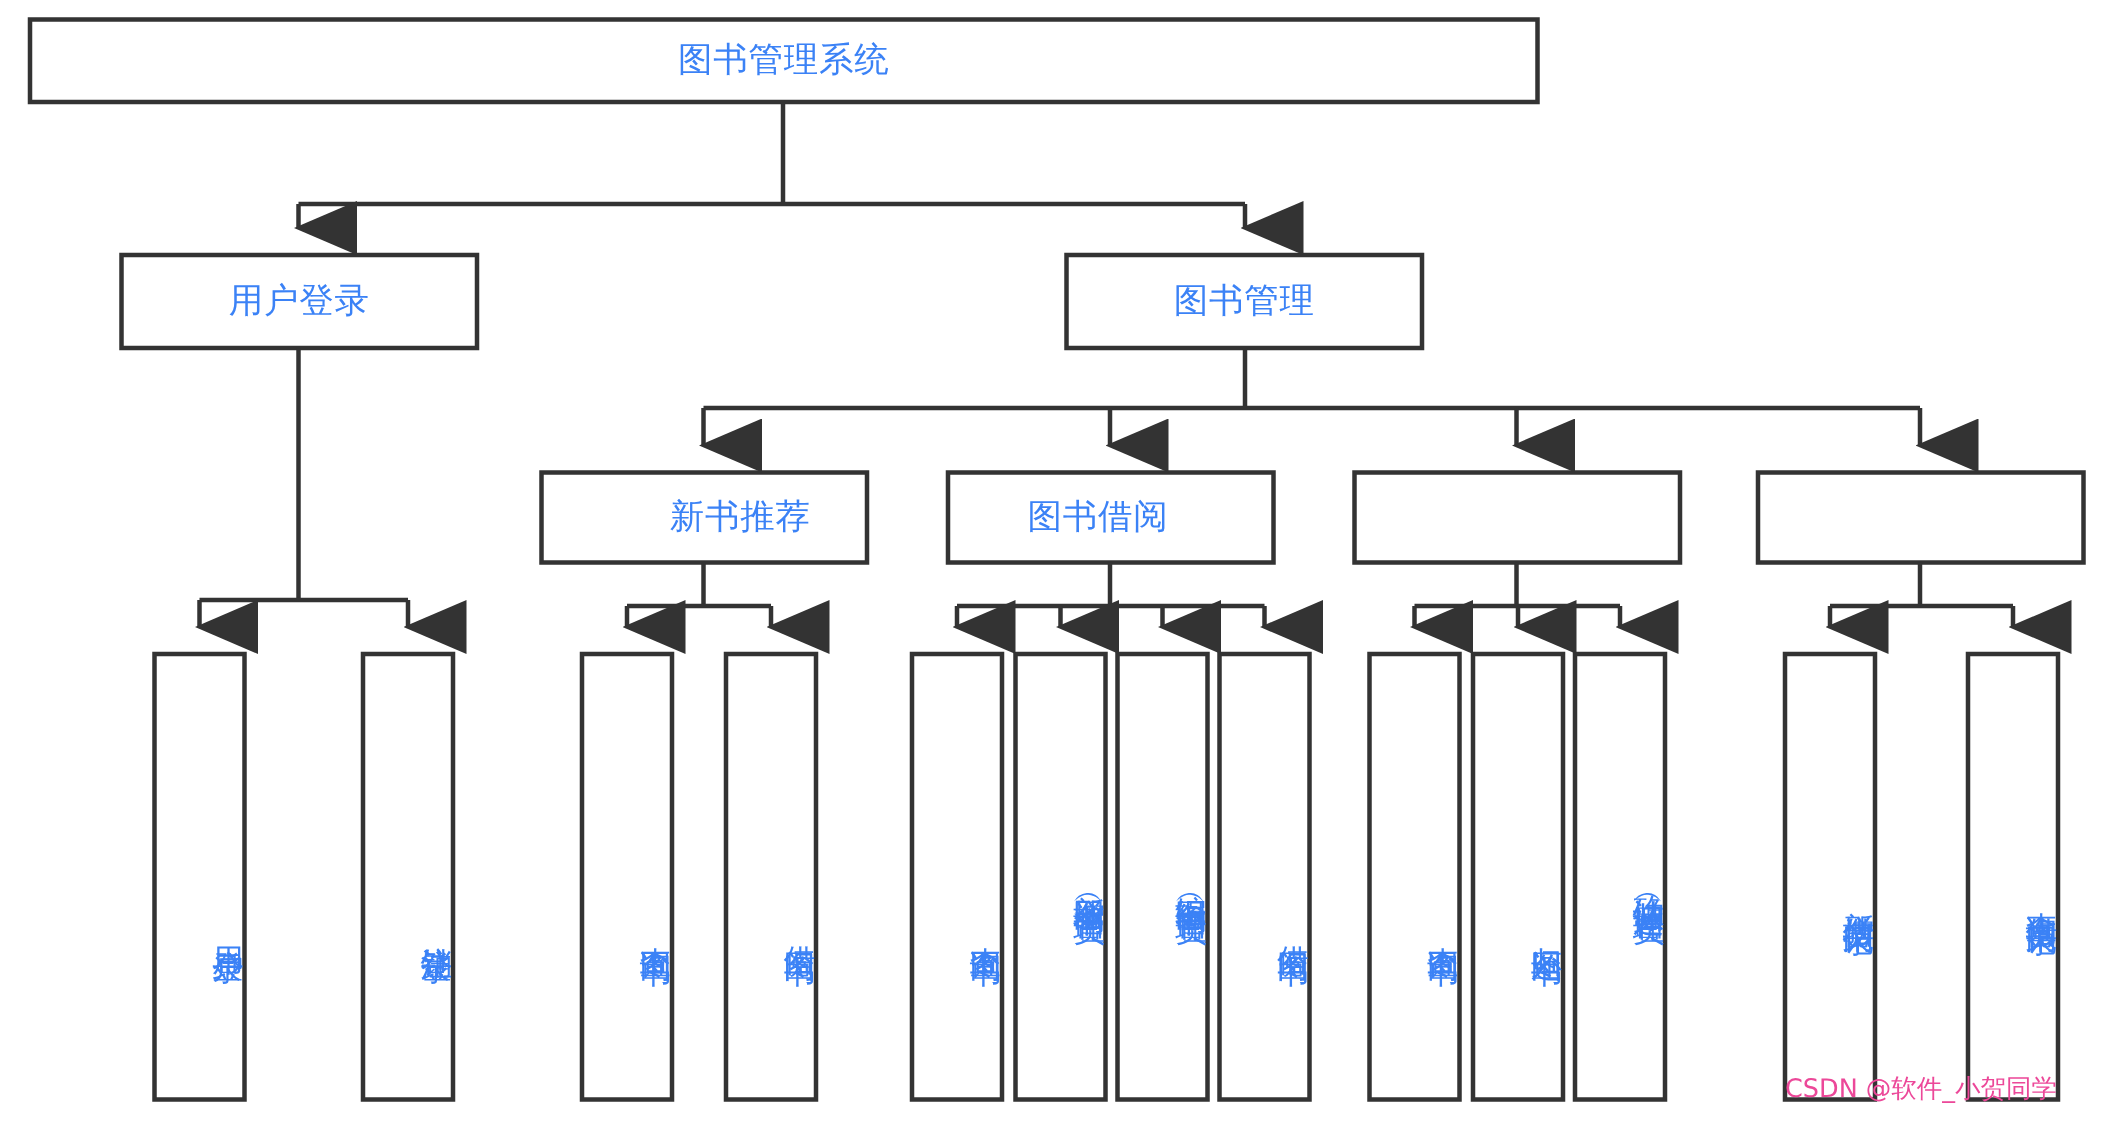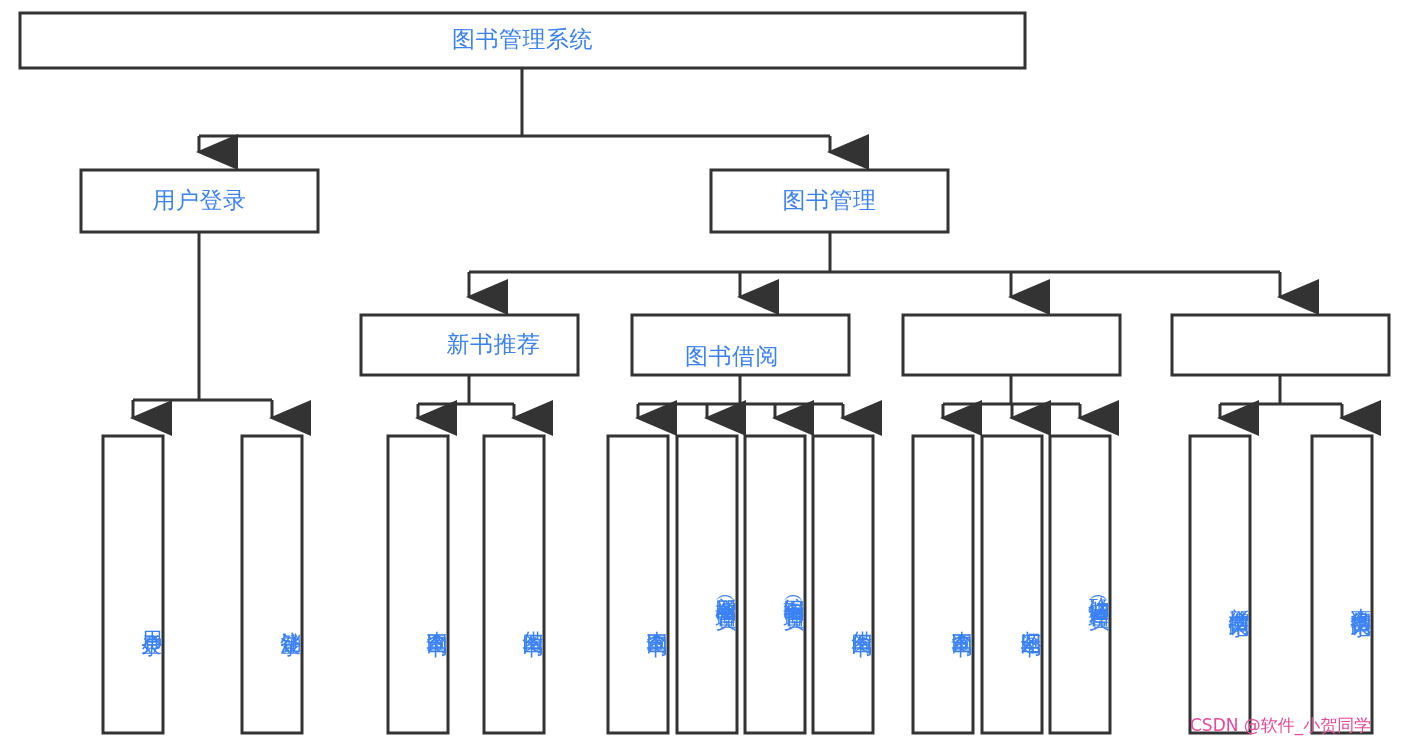--- a/index.html
+++ b/index.html
@@ -152,21 +152,21 @@
     <path class="connector" d="M 1220 404 L 1220 418" marker-end="url(#arrow)"></path>
     <path class="connector" d="M 1342 404 L 1342 418" marker-end="url(#arrow)"></path>
   </svg>
 
   <div class="node-label" style="left:20px; top:13px; width:1005px; height:55px;">图书管理系统</div>
 
   <div class="node-label" style="left:81px; top:170px; width:237px; height:62px;">用户登录</div>
   <div class="node-label" style="left:711px; top:170px; width:237px; height:62px;">图书管理</div>
 
   <div class="node-label" style="left:381px; top:315px; width:177px; height:60px;margin-left:24px;">新书推荐</div>
-  <div class="node-label" style="left:632px; top:315px; width:200px; height:60px;margin-top:12px;">图书借阅</div>
+  <div class="node-label" style="left:632px; top:315px; width:200px; height:60px;">图书借阅</div>
 
   <div class="node-label vertical" style="left:103px; top:506px; width:60px; height:220px;">用户登录</div>
   <div class="node-label vertical" style="left:242px; top:506px; width:60px; height:220px;">注销登录</div>
 
   <div class="node-label vertical" style="left:388px; top:506px; width:60px; height:220px;">查询图书</div>
   <div class="node-label vertical" style="left:484px; top:506px; width:60px; height:220px;">借阅图书</div>
 
   <div class="node-label vertical" style="left:608px; top:506px; width:60px; height:220px;">查询图书</div>
   <div class="node-label vertical" style="left:677px; top:442px; width:60px; height:290px;">新增图书（管理员）</div>
   <div class="node-label vertical" style="left:745px; top:442px; width:60px; height:290px;">编辑图书（管理员）</div>

